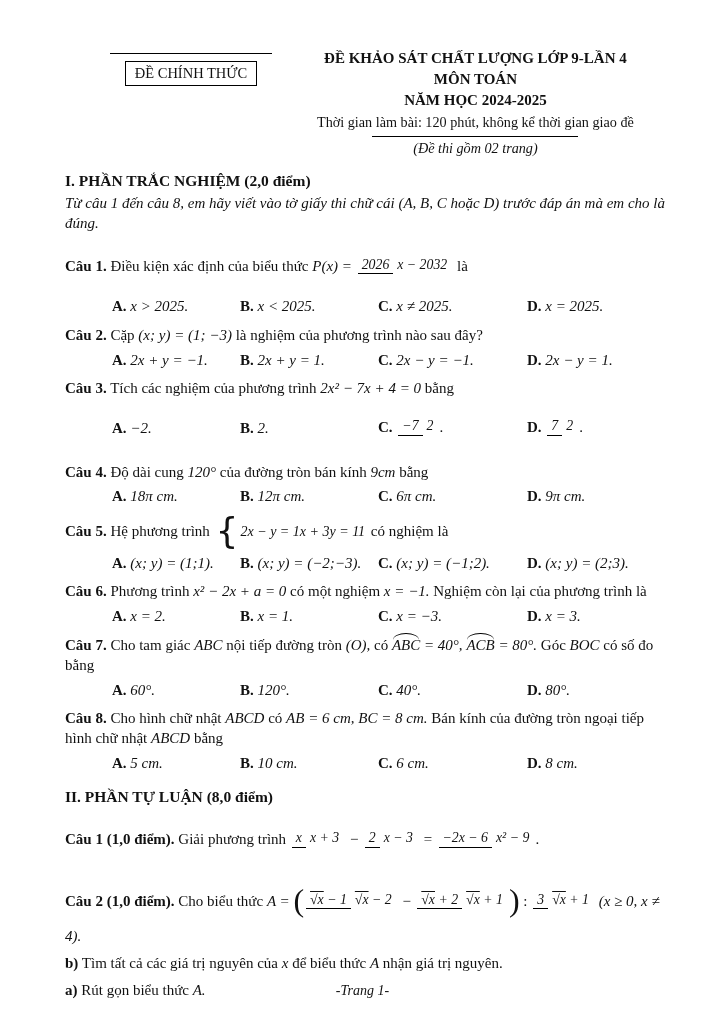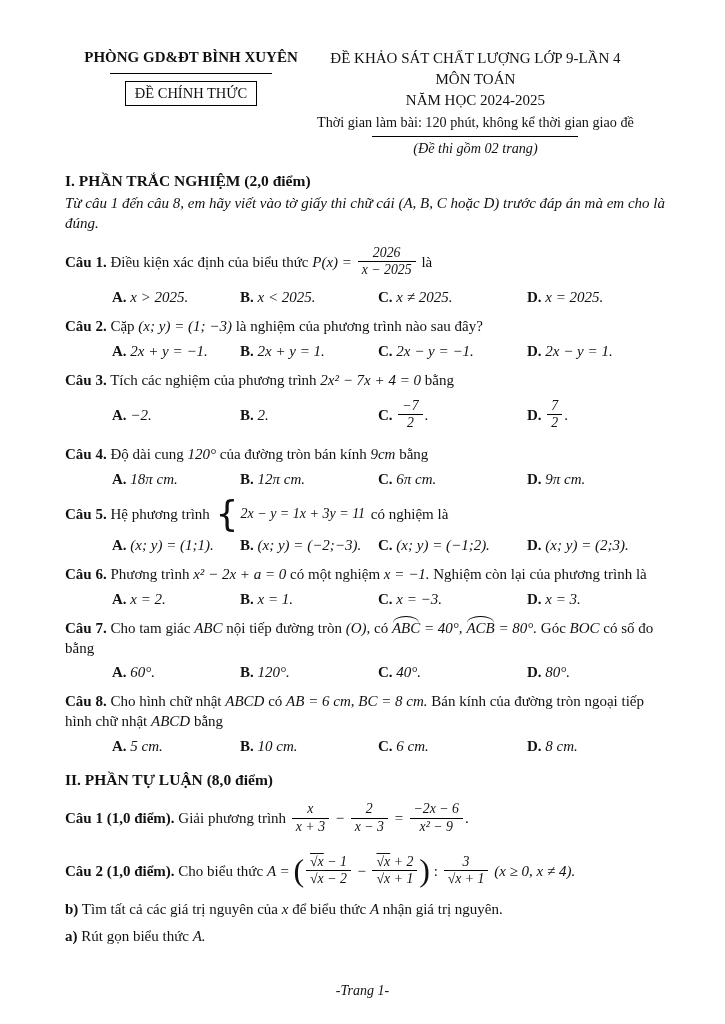--- a/index.html
+++ b/index.html
@@ -13,36 +13,36 @@
   }
   .page { padding: 48px 58px 0 65px; }
 
   
   .hdr { display: flex; align-items: flex-start; }
   .hdr-left { width: 252px; flex-shrink: 0; text-align: center; }
   .dept { font-weight: bold; white-space: nowrap; }
   .rule-left { width: 162px; border-top: 1.2px solid #000; margin: 5px auto 7px; }
   .official-box { display: inline-block; border: 1.4px solid #000; padding: 2px 9px; font-weight: normal; font-size: 14.5px; }
   .hdr-right { flex: 1; text-align: center; padding-right: 46px; }
-  .ht { font-weight: normal; line-height: 1.4; }
+  .ht { font-weight: bold; line-height: 1.4; }
   .time-note { font-size: 14.2px; margin-top: 2px; white-space: nowrap; }
   .rule-right { width: 206px; border-top: 1px solid #000; margin: 4px auto 2px; }
   .pages-note { font-style: italic; font-size: 14.2px; }
 
   
   .sec-head { font-weight: bold; font-size: 15.5px; margin-top: 14px; }
   .instruction { font-style: italic; margin-top: 2px; }
 
   
   .q { margin-top: 9px; }
   .qlabel { font-weight: bold; }
   .math { font-style: italic; }
 
-  .frac { display: inline-flex; flex-direction: column; text-align: center; vertical-align: middle;
-          line-height: 1.12; font-size: 13.8px; margin: 4px 2px; position: relative; top: -2px; }
+  .frac { display: inline-flex; flex-direction: row; text-align: center; vertical-align: middle;
+          line-height: 1.12; font-size: 13.8px; margin: 16px 2px; position: relative; top: -2px; }
   .frac .num { border-bottom: 1px solid #000; padding: 0 4px 1px; }
   .frac .den { padding: 0 4px; }
 
   .opts { display: flex; margin-top: 5px; padding-left: 47px; align-items: center; }
   .opt-a { width: 128px; } .opt-b { width: 138px; } .opt-c { width: 149px; } .opt-d { flex: 1; }
   .olab { font-weight: bold; }
 
   .system { display: inline-flex; align-items: center; vertical-align: middle; margin: 0 2px; position: relative; top: -1px; }
   .sys-brace { font-size: 36px; line-height: 0.9; margin-right: 2px; font-family: "DejaVu Sans", sans-serif; font-weight: 400; }
   .sys-eqs { display: inline-flex; flex-direction: row; line-height: 1.25; font-size: 14px; text-align: left; font-style: italic; }
@@ -57,21 +57,20 @@
   .sub { margin-top: 7px; }
   .footer { position: absolute; left: 0; right: 0; bottom: 24px; text-align: center; font-style: italic; font-size: 14px; }
 </style>
 </head>
 <body>
 
 <div class="page">
 
   <div class="hdr">
     <div class="hdr-left">
-      <div class="dept">PHÒNG GD&amp;ĐT BÌNH XUYÊN</div>
       <div class="rule-left"></div>
       <div class="official-box">ĐỀ CHÍNH THỨC</div>
     </div>
     <div class="hdr-right">
       <div class="ht">ĐỀ KHẢO SÁT CHẤT LƯỢNG LỚP 9-LẦN 4</div>
       <div class="ht">MÔN TOÁN</div>
       <div class="ht">NĂM HỌC 2024-2025</div>
       <div class="time-note">Thời gian làm bài: 120 phút, không kể thời gian giao đề</div>
       <div class="rule-right"></div>
       <div class="pages-note">(Đề thi gồm 02 trang)</div>
@@ -81,21 +80,21 @@
   <div class="sec-head">I. PHẦN TRẮC NGHIỆM (2,0 điểm)</div>
   <div class="instruction">Từ câu 1 đến câu 8, em hãy viết vào tờ giấy thi chữ cái (A, B, C hoặc D) trước đáp án mà em cho là đúng.</div>
 
   <div class="q">
     <div class="stem">
       <span class="qlabel">Câu 1.</span>
       <span>Điều kiện xác định của biểu thức</span>
       <span class="math">P(x) =</span>
       <span class="frac">
           <span class="num math">2026</span>
-          <span class="den math">x − 2025</span>
+          <span class="den math">x − 2032</span>
         </span>
       <span>là</span>
     </div>
     <div class="opts">
       <span class="opt-a"><span class="olab">A.</span> <span class="math">x &gt; 2025.</span></span>
       <span class="opt-b"><span class="olab">B.</span> <span class="math">x &lt; 2025.</span></span>
       <span class="opt-c"><span class="olab">C.</span> <span class="math">x ≠ 2025.</span></span>
       <span class="opt-d"><span class="olab">D.</span> <span class="math">x = 2025.</span></span>
     </div>
   </div>

